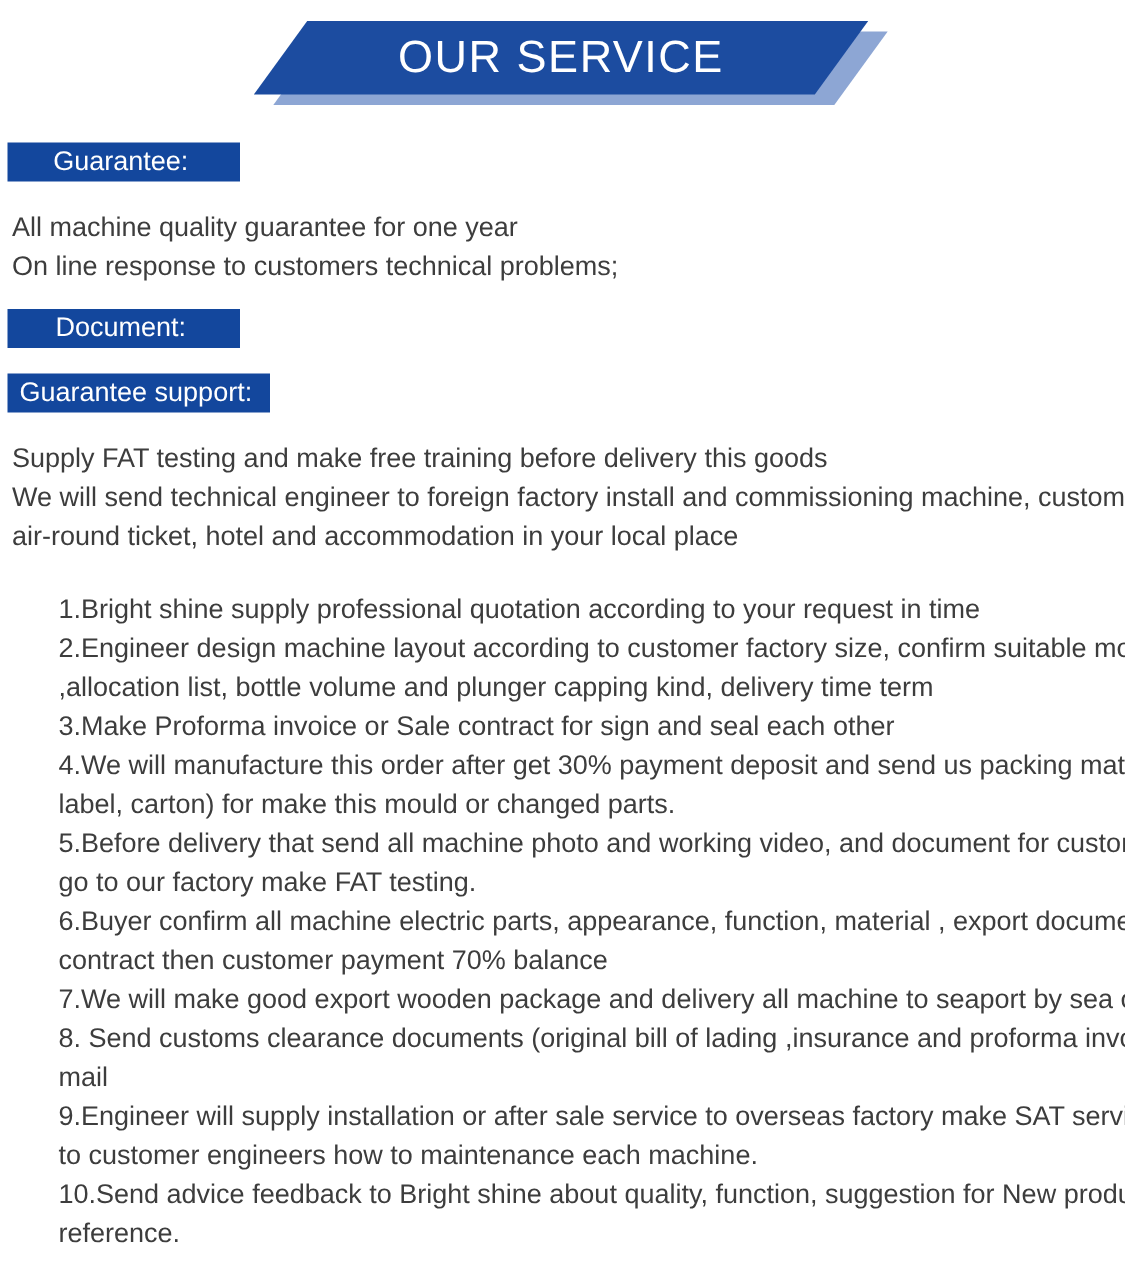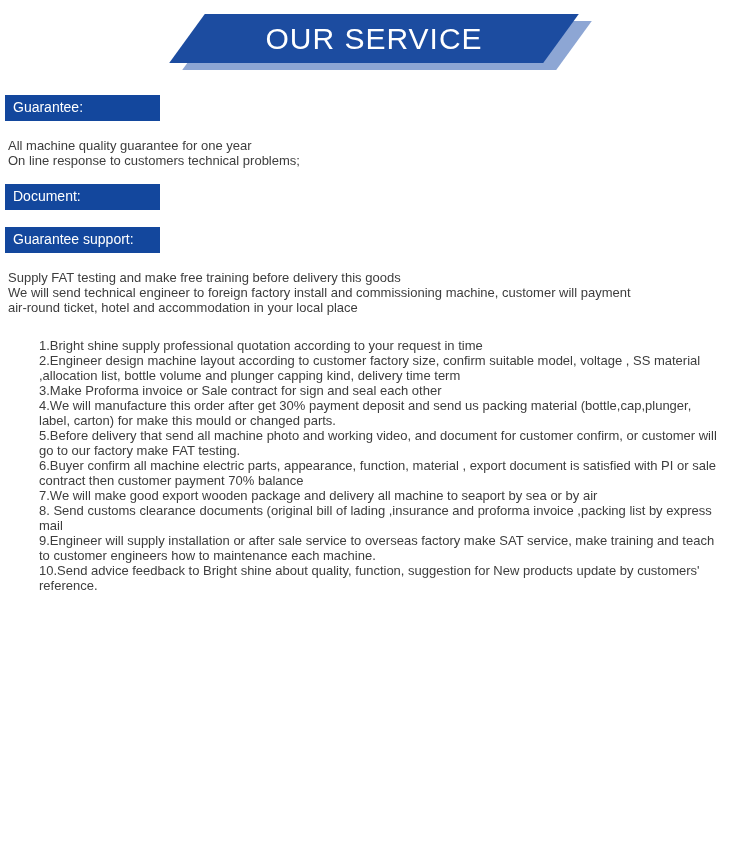--- a/index.html
+++ b/index.html
@@ -53,29 +53,30 @@
 
   
   .section-label {
     display: inline-block;
     box-sizing: border-box;
     min-width: 155px;
     margin-left: 5px;
     padding: 4px 12px 5px 8px;
     background: var(--label-bg, #13479d);
     color: var(--label-text, #ffffff);
-    font-size: 14px;
+    font-size: 18px;
     line-height: 17px;
     white-space: nowrap;
+    text-align: center;
   }
   .section-body {
     margin-left: 8px;
     color: var(--body-text, #3d3d3d);
-    font-size: 13px;
-    line-height: 15px;
+    font-size: 18px;
+    line-height: 26px;
     white-space: pre;
   }
   .sec-guarantee .section-label   { margin-top: 13px; }
   .sec-guarantee .section-body    { margin-top: 17px; }
   .sec-document .section-label    { margin-top: 16px; }
   .sec-document .section-body     { margin-top: 18px; }
   .sec-support .section-label     { margin-top: 17px; }
   .sec-support .section-body      { margin-top: 17px; }
   .sec-procedure .section-label   { margin-top: 15px; }
   .sec-procedure .section-body    { margin-top: 23px; padding-bottom: 50px; margin-left: 39px; }

